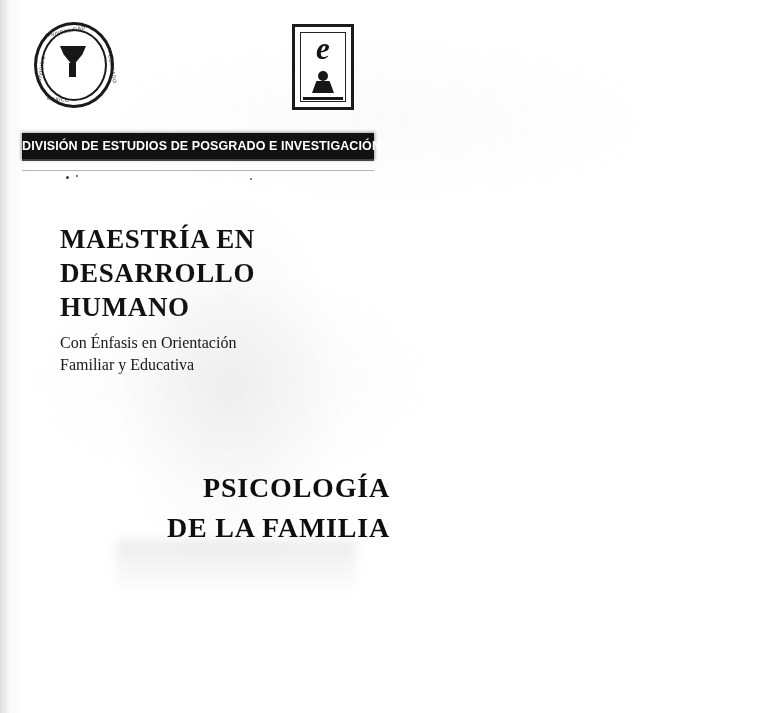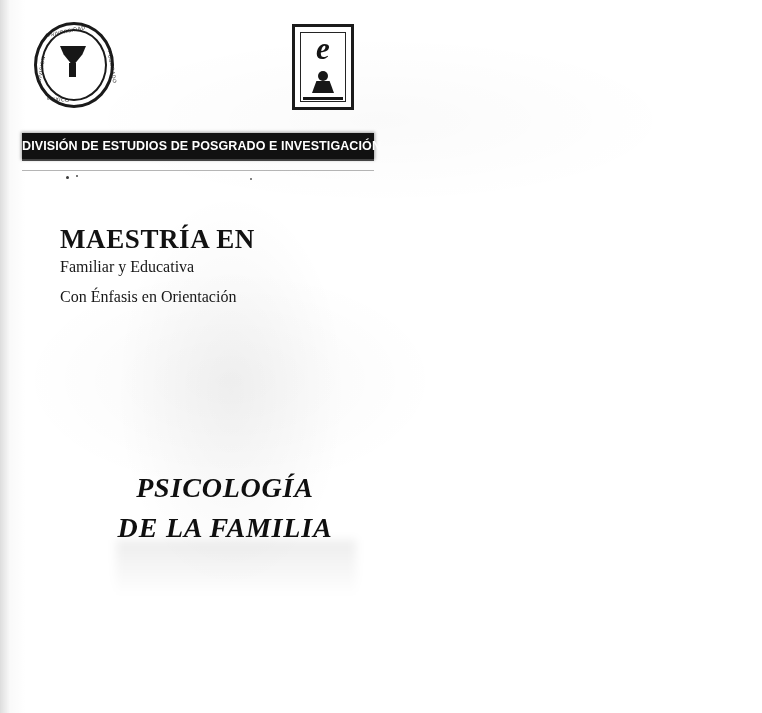--- a/index.html
+++ b/index.html
@@ -245,22 +245,21 @@
     line-height: 22px;
     color: #171717;
   }
 
   
   .subject-block {
     position: absolute;
     left: 60px;
     top: 468px;
     width: 330px;
-    text-align: center;
-    font-style: italic;
+    text-align: right;
   }
   .subj-line {
     font-family: "Liberation Serif", serif;
     font-weight: bold;
     font-size: 28px;
     line-height: 40px;
     letter-spacing: 0.8px;
     color: #0f0f0f;
   }
 
@@ -319,22 +318,23 @@
   <div class="banner-rule2"></div>
   <div class="speck-a"></div>
   <div class="speck-b"></div>
   <div class="speck-c"></div>
 
   <div class="fold-shadow"></div>
   <div class="fold-shadow-bottom"></div>
 
   <div class="title-block">
     <div class="deg-line">MAESTRÍA EN</div>
+    <div class="deg-line">DESARROLLO HUMANO</div>
+    <div class="emphasis">Con Énfasis en Orientación</div>
     <div class="emphasis" style="margin-top:0">Familiar y Educativa</div>
-    <div class="emphasis">Con Énfasis en Orientación</div>
   </div>
 
   <div class="subject-block">
     <div class="subj-line">PSICOLOGÍA</div>
     <div class="subj-line">DE LA FAMILIA</div>
   </div>
 
 </div>
 
 </body></html>

